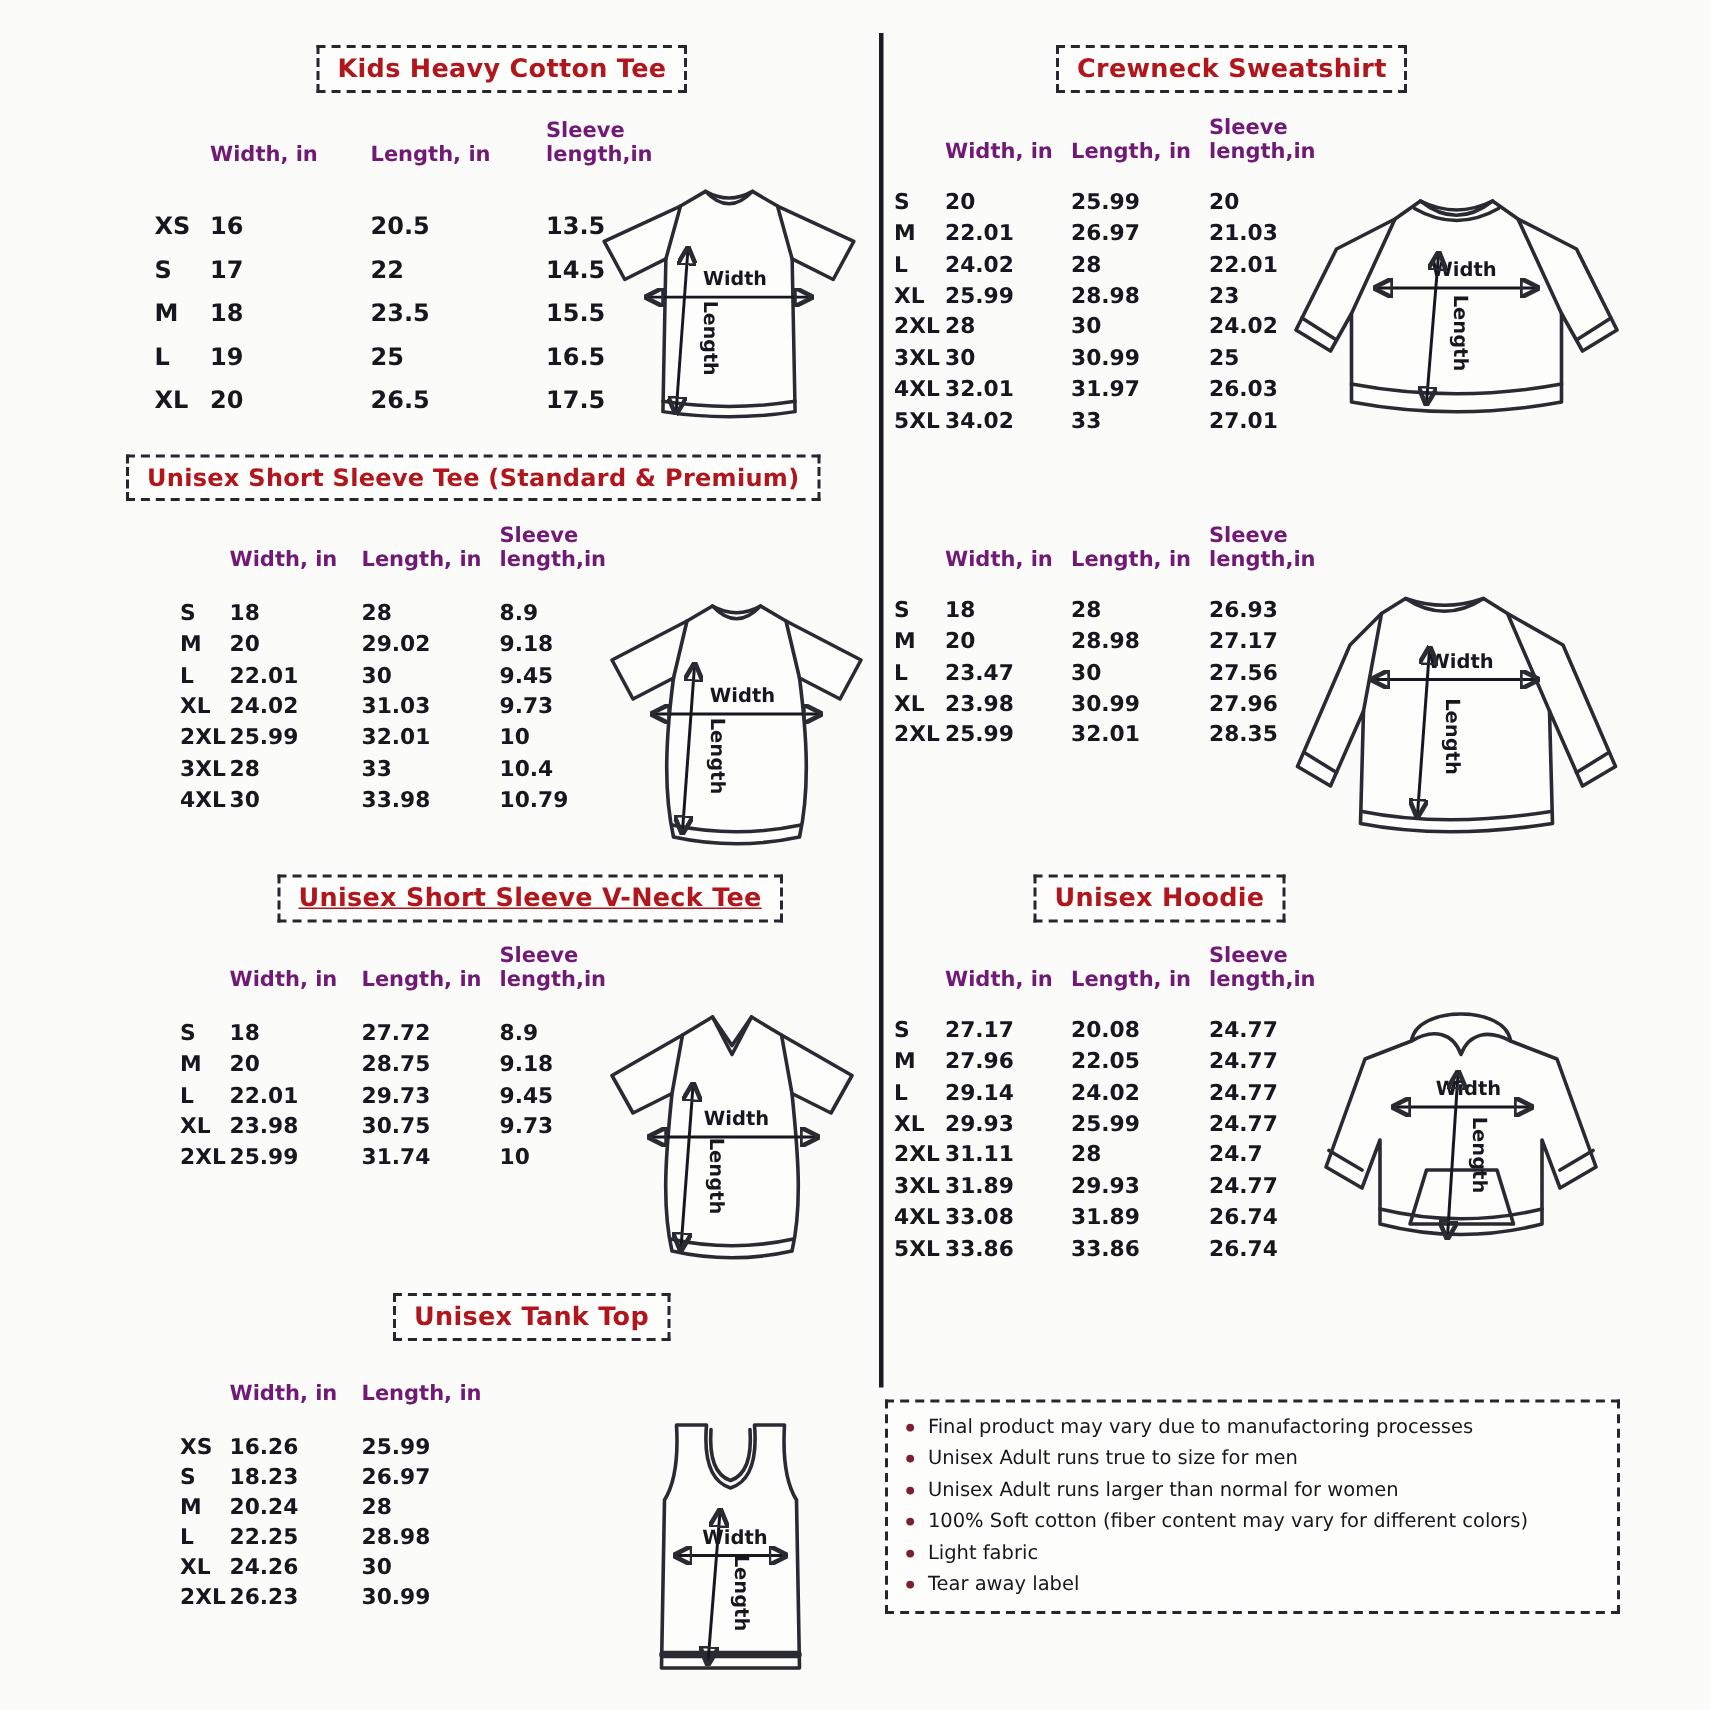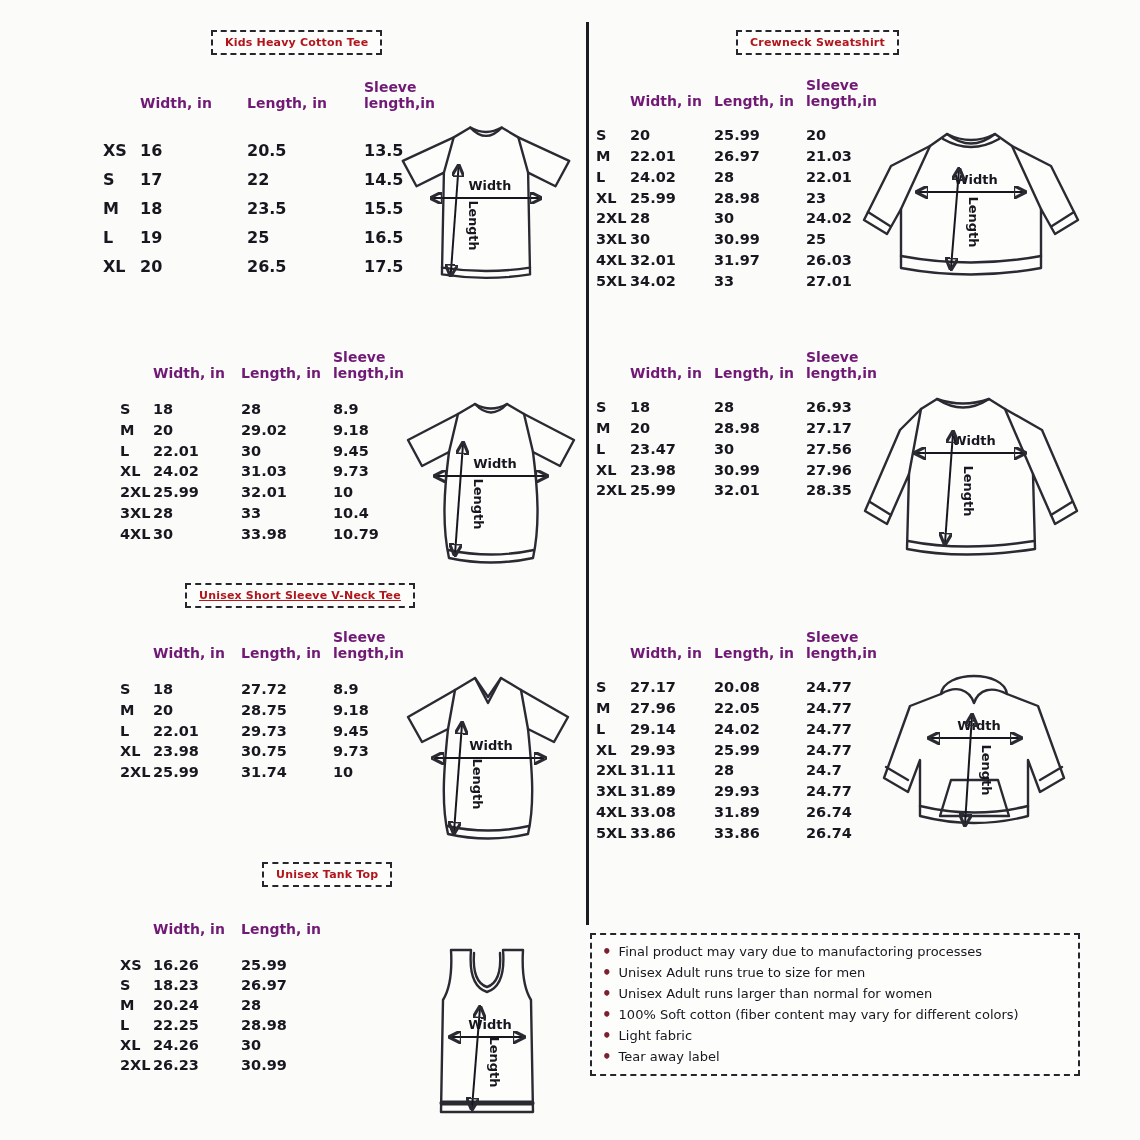--- a/index.html
+++ b/index.html
@@ -1,19 +1,19 @@
 <!DOCTYPE html>
 <html><head>
 <meta charset="utf-8">
 <style>
   html,body{margin:0;padding:0;background:#efefed;}
   .page{position:relative;width:1140px;height:1140px;margin:0 auto;background:#fbfbfa;
         font-family:"DejaVu Sans",sans-serif;overflow:hidden;}
   .titlebox{position:absolute;border:2px dashed #26262e;padding:4px 12px;background:#fdfdfc;
-            color:#b0161c;font-weight:bold;font-size:11px;white-space:nowrap;letter-spacing:.2px;}
+            color:#b0161c;font-weight:bold;font-size:17px;white-space:nowrap;letter-spacing:.2px;}
   .t-long{font-size:16px;}
   .divider{position:absolute;left:586px;top:22px;width:3px;height:903px;background:#1b1b22;}
   .table{position:absolute;}
   .trow{display:grid;grid-template-columns:var(--cols);height:var(--rh,21px);
         align-items:start;color:#17171f;font-weight:bold;font-size:var(--vfs,14.5px);line-height:1.1;}
   .trow.head{height:auto;margin-bottom:var(--hgap,18px);align-items:end;}
   .c{display:block;}
   .hd{color:#701a75;font-size:14px;white-space:pre-line;line-height:1.14;text-align:left;}
   .notesbox{position:absolute;left:590px;top:933px;width:466px;border:2px dashed #26262e;
             padding:7px 10px 6px 10px;background:#fdfdfc;}
@@ -85,20 +85,23 @@
     <path class="body" d="M62,30 L79,20 Q95,37 111,20 L128,30 L180,54 L166,80 L138,66 L140,170 Q95,177 50,170 L52,66 L24,80 L10,54 Z"></path>
     <path d="M79,20 Q95,29 111,20"></path>
     <path d="M52,66 L62,30 M138,66 L128,30"></path>
     <path d="M50,163 Q95,170 140,163"></path>
     <line x1="40" y1="92" x2="150" y2="92" marker-start="url(#ah0)" marker-end="url(#ah0)"></line>
     <text x="99" y="84" text-anchor="middle">Width</text>
     <line x1="67" y1="60" x2="59" y2="170" marker-start="url(#ah0)" marker-end="url(#ah0)"></line>
     <text transform="rotate(90 78 120)" x="78" y="120" text-anchor="middle">Length</text>
   </svg>
 
+  <div class="titlebox t-long" style="left:84px;top:303px;">
+    <span>Unisex Short Sleeve Tee (Standard &amp; Premium)</span>
+  </div>
   <div class="table" style="left:120px;top:350px;--cols:33px 88px 92px 95px;--rh:20.8px;--hgap:20px;">
       <div class="trow head">
         <span class="c sz"></span>
         <span class="c hd">Width, in</span>
         <span class="c hd">Length, in</span>
         <span class="c hd">Sleeve
 length,in</span>
       </div>
       <div class="trow">
         <span class="c sz">S</span>
@@ -265,21 +268,21 @@
       </defs>
     <path class="body" d="M31,8 L51,8 Q48,44 67,50 Q86,44 83,8 L103,8 Q101,42 111,58 L113,170 L21,170 L23,58 Q33,42 31,8 Z"></path>
     <path d="M54,11 Q52,40 67,45 Q82,40 80,11"></path>
     <path class="band" d="M22,161 L112,161"></path>
     <line x1="31" y1="95" x2="103" y2="95" marker-start="url(#ah3)" marker-end="url(#ah3)"></line>
     <text x="70" y="87" text-anchor="middle">Width</text>
     <line x1="60" y1="66" x2="52" y2="166" marker-start="url(#ah3)" marker-end="url(#ah3)"></line>
     <text transform="rotate(90 70 120)" x="70" y="120" text-anchor="middle">Length</text>
   </svg>
 
-  <div class="titlebox" style="left:736px;top:30px;">
+  <div class="titlebox" style="left:704px;top:30px;">
     <span>Crewneck Sweatshirt</span>
   </div>
   <div class="table" style="left:596px;top:78px;--cols:34px 84px 92px 88px;--rh:20.9px;--hgap:18px;">
       <div class="trow head">
         <span class="c sz"></span>
         <span class="c hd">Width, in</span>
         <span class="c hd">Length, in</span>
         <span class="c hd">Sleeve
 length,in</span>
       </div>
@@ -398,20 +401,23 @@
     <path d="M85,14 Q111,23 137,14"></path>
     <path d="M57,89 L69,24 M181,89 L153,24"></path>
     <path d="M18,117 L39,130 M220,117 L199,130"></path>
     <path d="M56,156 Q111,167 182,156"></path>
     <line x1="64" y1="68" x2="172" y2="68" marker-start="url(#ah5)" marker-end="url(#ah5)"></line>
     <text x="122" y="60" text-anchor="middle">Width</text>
     <line x1="101" y1="48" x2="93" y2="158" marker-start="url(#ah5)" marker-end="url(#ah5)"></line>
     <text transform="rotate(90 112 106)" x="112" y="106" text-anchor="middle">Length</text>
   </svg>
 
+  <div class="titlebox" style="left:689px;top:583px;">
+    <span>Unisex Hoodie</span>
+  </div>
   <div class="table" style="left:596px;top:630px;--cols:34px 84px 92px 88px;--rh:20.9px;--hgap:18px;">
       <div class="trow head">
         <span class="c sz"></span>
         <span class="c hd">Width, in</span>
         <span class="c hd">Length, in</span>
         <span class="c hd">Sleeve
 length,in</span>
       </div>
       <div class="trow">
         <span class="c sz">S</span>

